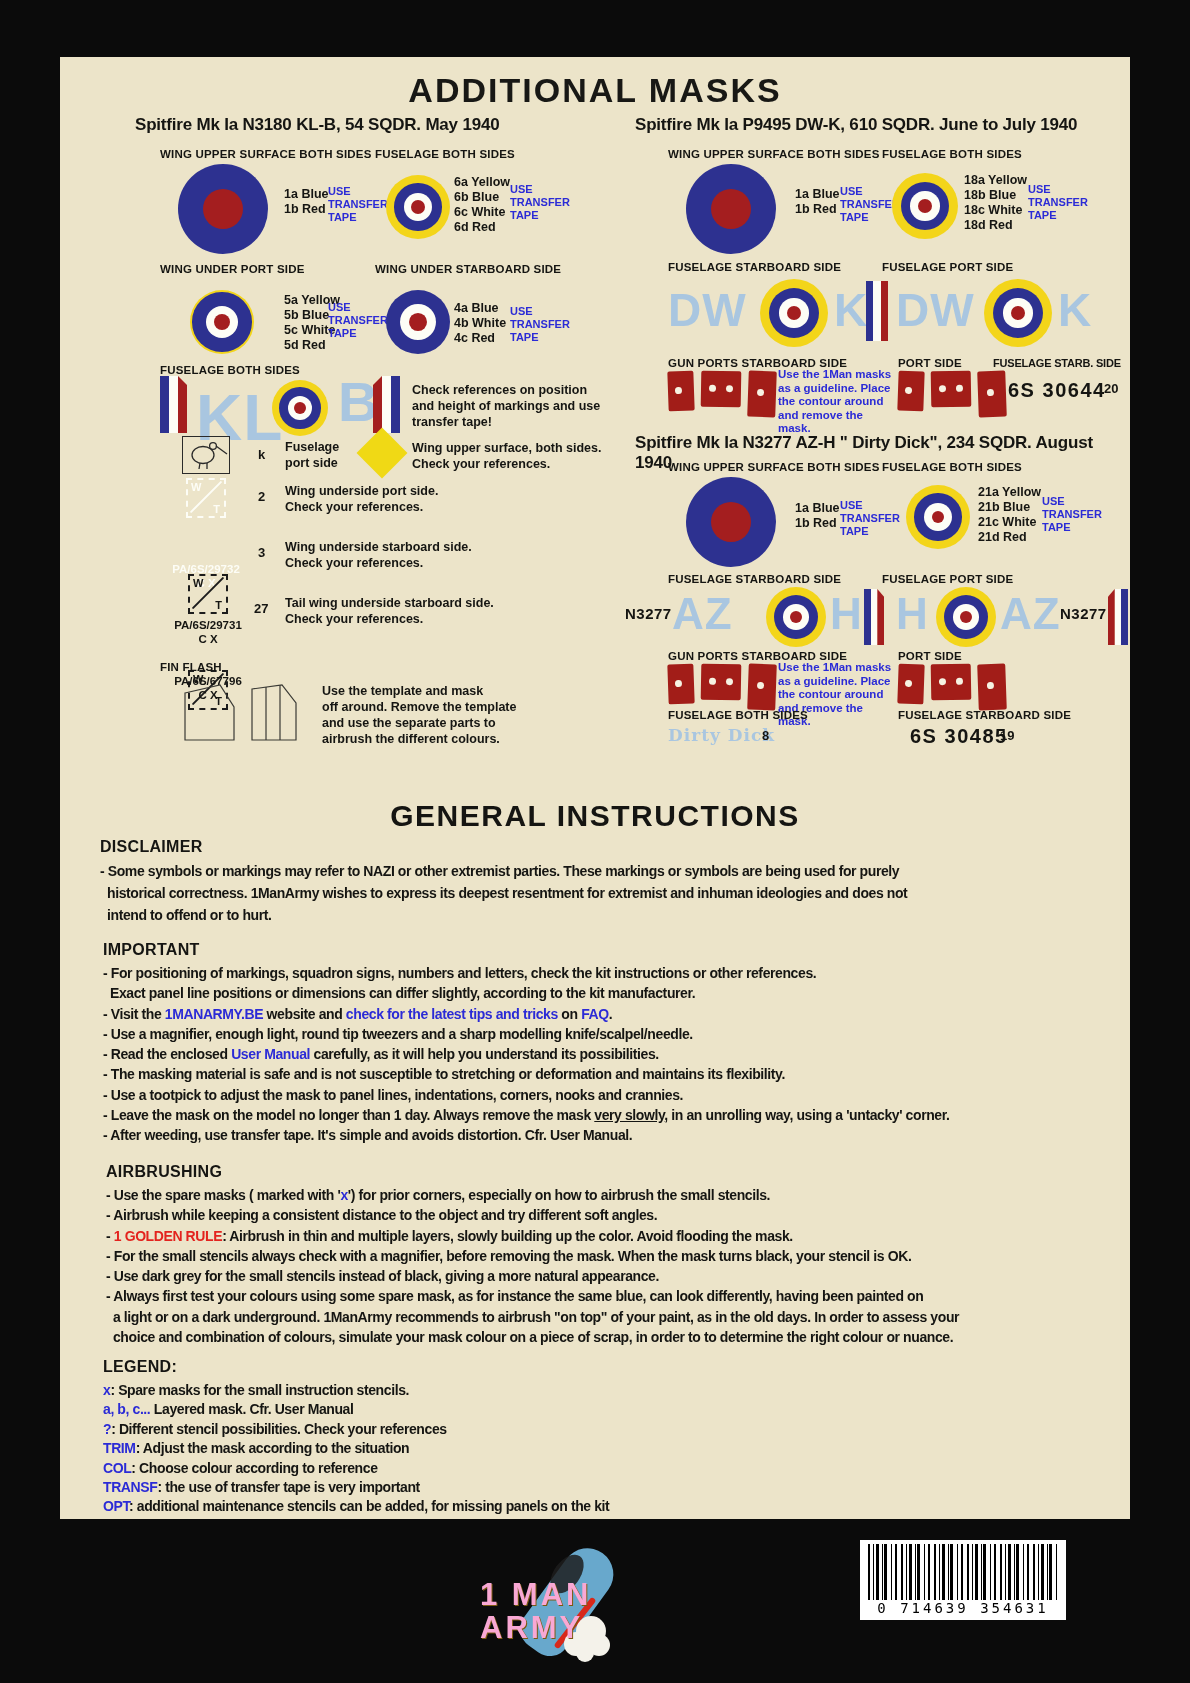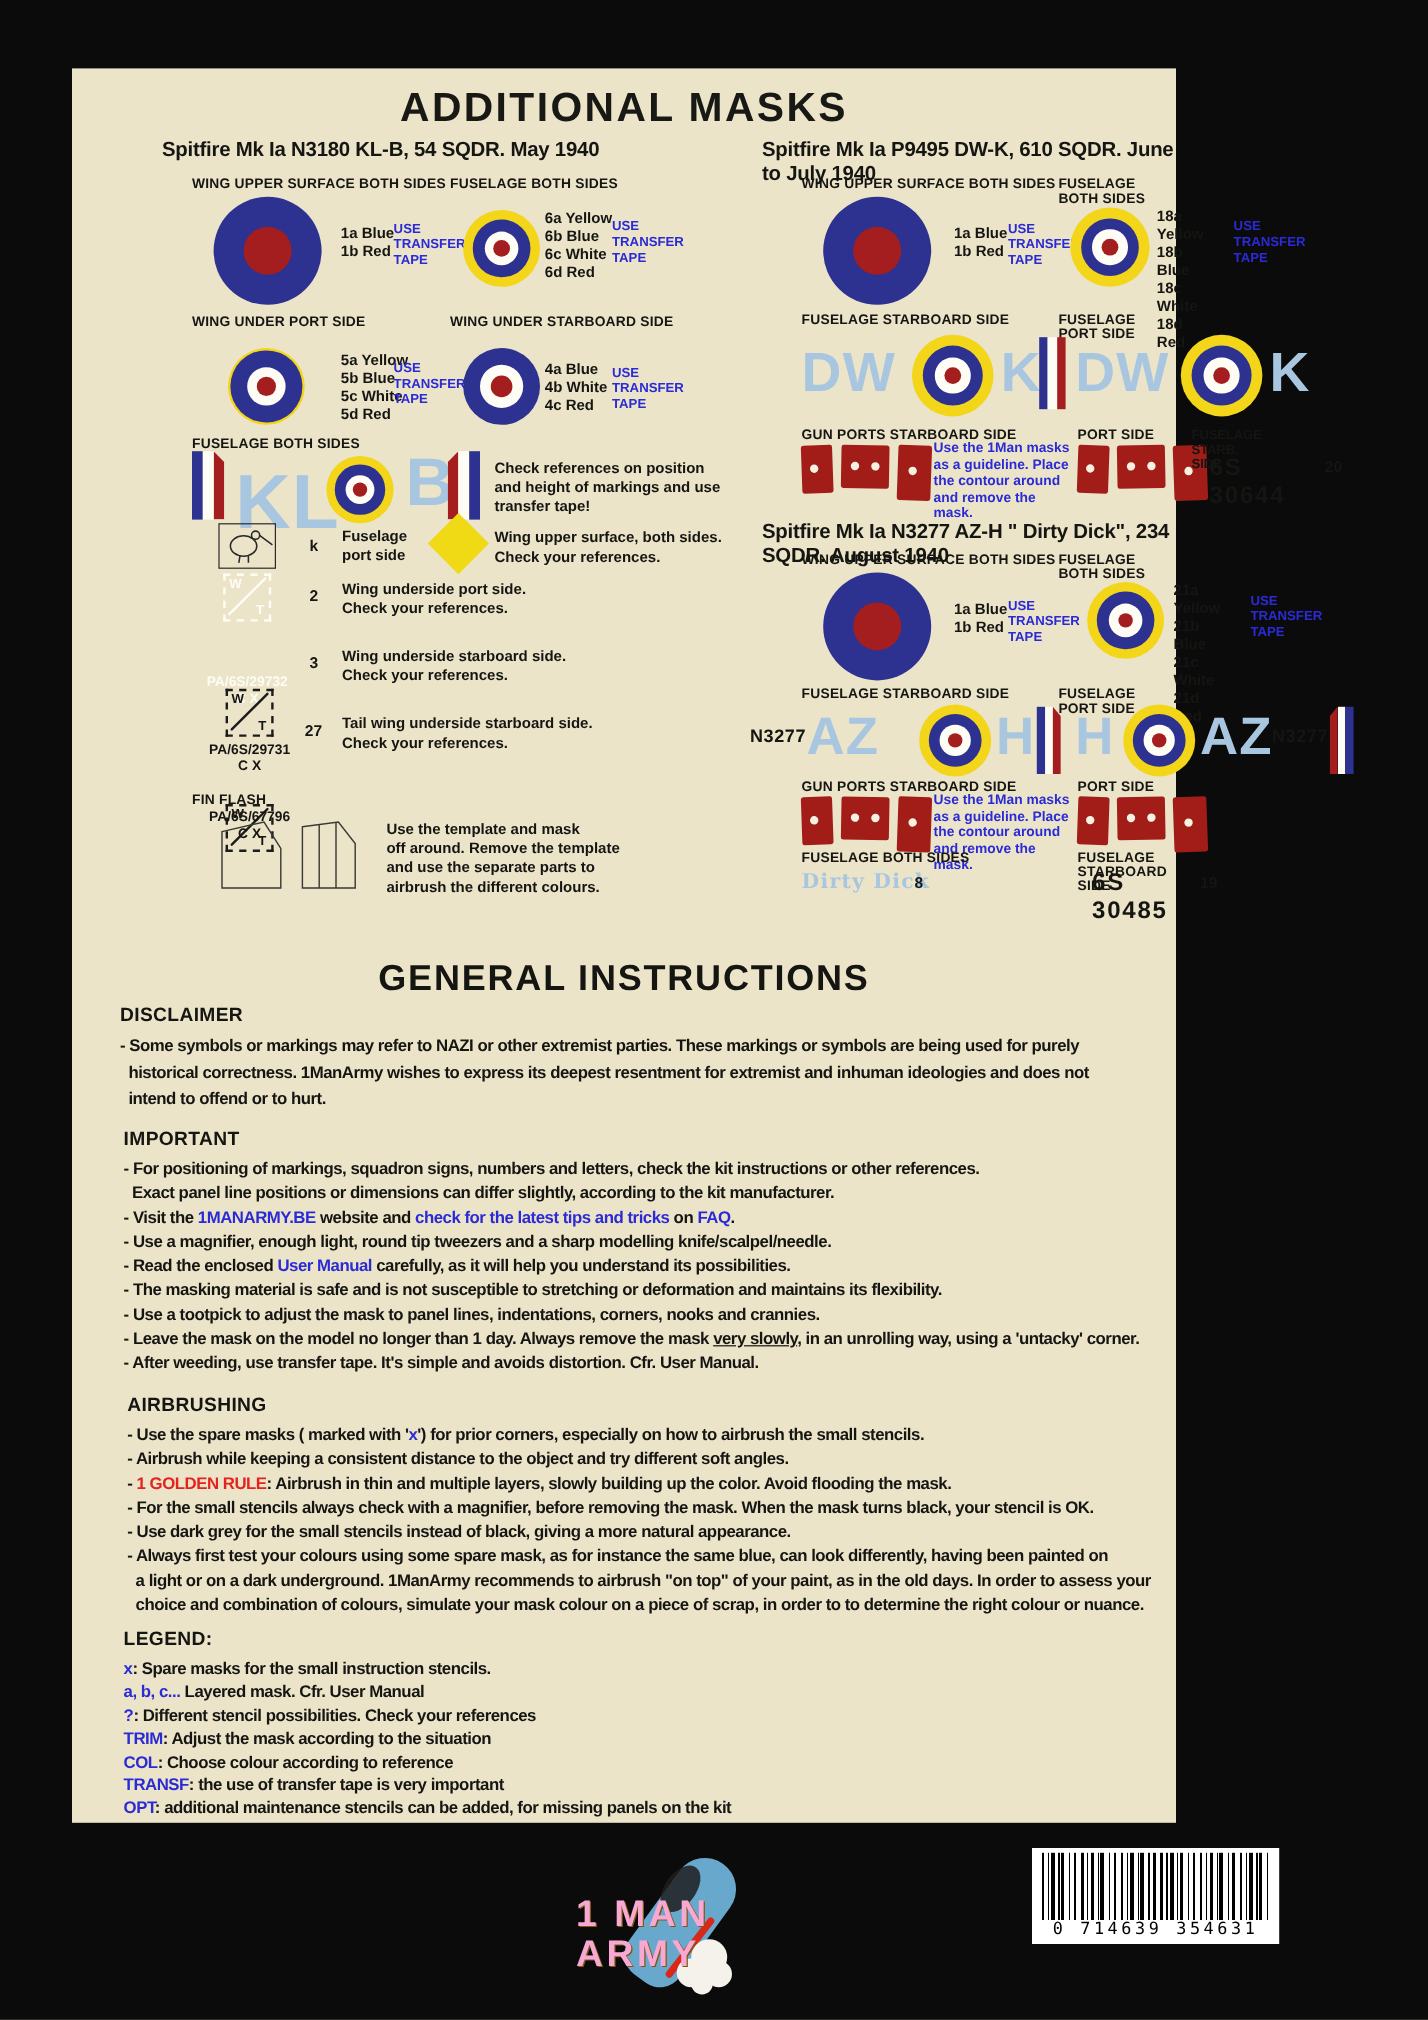--- a/index.html
+++ b/index.html
@@ -1,17 +1,17 @@
 <!DOCTYPE html>
 <html><head>
 <meta charset="utf-8">
 <style>
   html,body{margin:0;padding:0;background:#0b0b0b;}
   body{width:1190px;height:1683px;position:relative;font-family:"Liberation Sans",sans-serif;color:#151512;overflow:hidden;}
-  .panel{position:absolute;left:60px;top:57px;width:920px;height:1462px;background:#ece4c9;}
+  .panel{position:absolute;left:60px;top:57px;width:1070px;height:1462px;background:#ece4c9;}
   .abs{position:absolute;}
   .pre{white-space:pre-wrap;}
   .main-title{width:100%;text-align:center;top:14px;font-size:34px;font-weight:bold;letter-spacing:2px;color:#181815;}
   .ac-title{font-size:17px;font-weight:bold;letter-spacing:-0.2px;}
   .h{font-size:11.5px;font-weight:bold;letter-spacing:0.2px;}
   .lbl{font-size:12.5px;font-weight:bold;line-height:15px;}
   .use{font-size:11px;font-weight:bold;color:#2b2bd6;line-height:13px;}
   .note{font-size:12.5px;font-weight:bold;line-height:16px;}
   .gnote{font-size:11.5px;font-weight:bold;color:#2b2bd6;line-height:13.5px;width:120px;}
   .rnd{border-radius:50%;display:flex;align-items:center;justify-content:center;}

